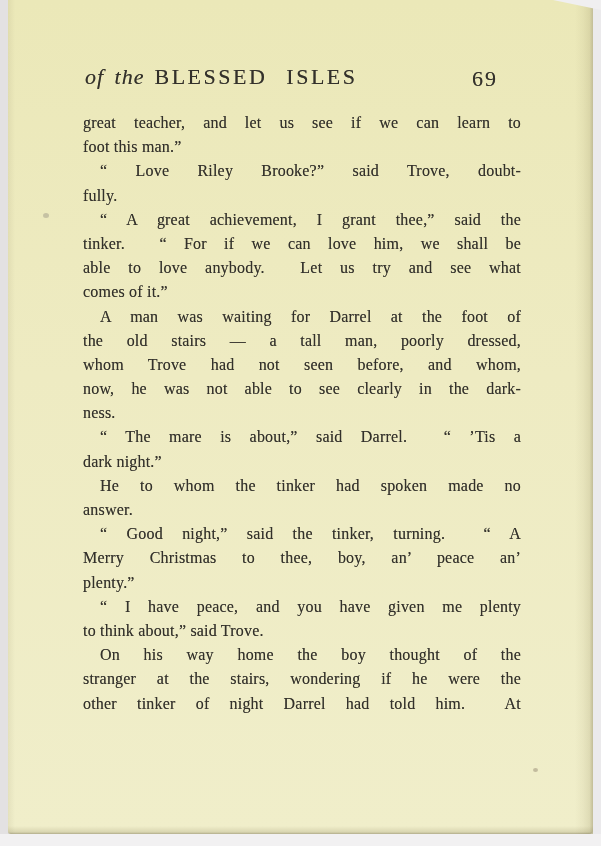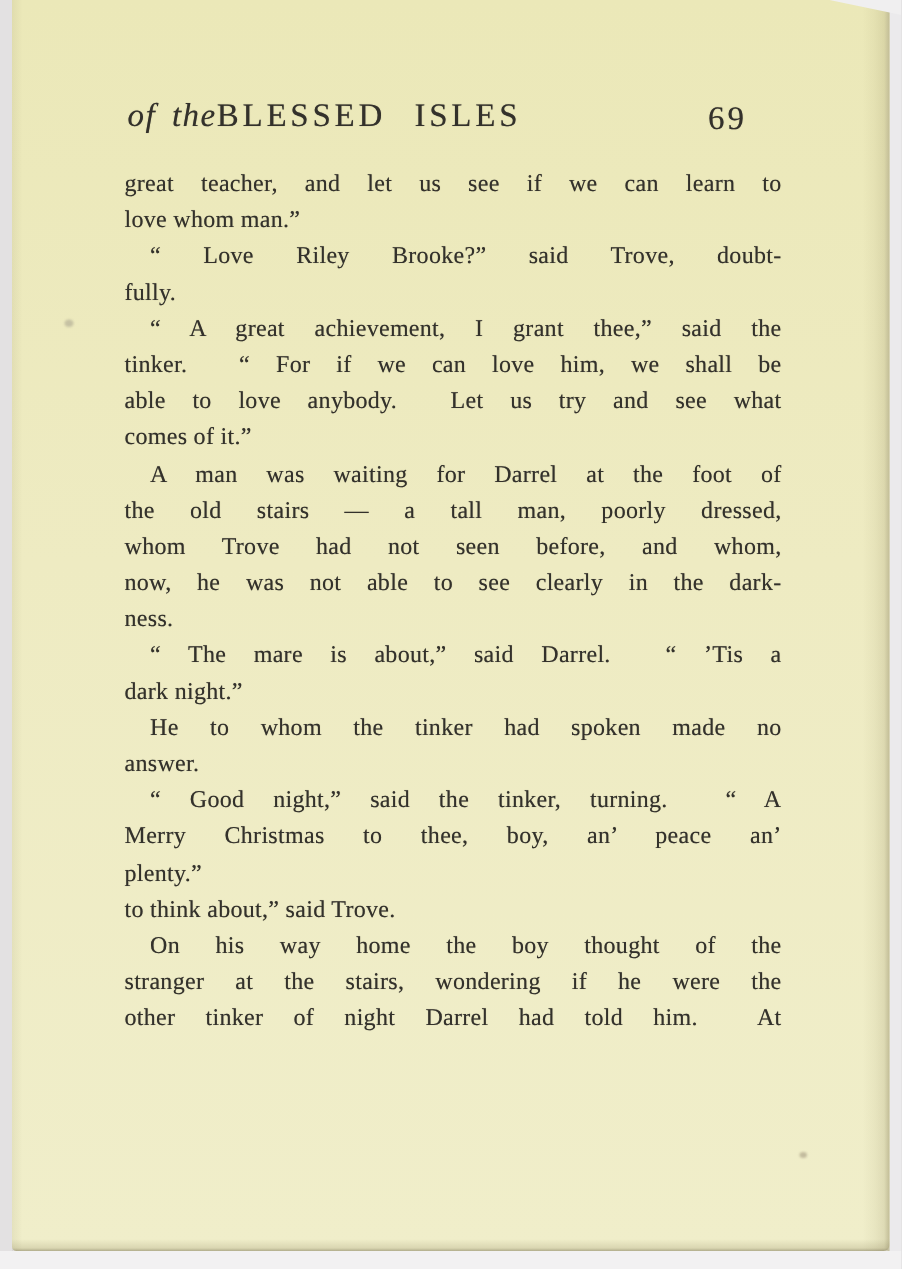--- a/index.html
+++ b/index.html
@@ -77,21 +77,21 @@
     font-style: italic;
     font-size: 22px;
     letter-spacing: 1px;
     word-spacing: 4px;
     text-shadow: 0 0 0.5px rgba(51,49,43,0.6);
   }
   .header-caps {
     font-size: 22px;
     letter-spacing: 2.5px;
     word-spacing: 11px;
-    margin-left: 0;
+    margin-left: 10px;
     text-shadow: 0 0 0.5px rgba(51,49,43,0.6);
   }
   .page-number {
     font-size: 22px;
     letter-spacing: 2px;
     font-feature-settings: "onum" 1;
     transform: translateY(2px);
     text-shadow: 0 0 0.5px rgba(51,49,43,0.6);
   }
   
@@ -143,39 +143,40 @@
   <div class="header">
     <div class="header-title">
       <span class="header-italic">of the</span>
       <span class="header-caps">BLESSED ISLES</span>
     </div>
     <div class="page-number">69</div>
   </div>
 
   <div class="body-text">
       <div class="line j">great teacher, and let us see if we can learn to</div>
-      <div class="line">love whom man.”</div>
+      <div class="line">foot this man.”</div>
       <div class="line j ind">“ Love Riley Brooke?” said Trove, doubt-</div>
       <div class="line">fully.</div>
       <div class="line j ind">“ A great achievement, I grant thee,” said the</div>
       <div class="line j">tinker.  “ For if we can love him, we shall be</div>
       <div class="line j">able to love anybody.  Let us try and see what</div>
       <div class="line">comes of it.”</div>
       <div class="line j ind">A man was waiting for Darrel at the foot of</div>
       <div class="line j">the old stairs — a tall man, poorly dressed,</div>
       <div class="line j">whom Trove had not seen before, and whom,</div>
       <div class="line j">now, he was not able to see clearly in the dark-</div>
       <div class="line">ness.</div>
       <div class="line j ind">“ The mare is about,” said Darrel.  “ ’Tis a</div>
       <div class="line">dark night.”</div>
       <div class="line j ind">He to whom the tinker had spoken made no</div>
       <div class="line">answer.</div>
       <div class="line j ind">“ Good night,” said the tinker, turning.  “ A</div>
       <div class="line j">Merry Christmas to thee, boy, an’ peace an’</div>
       <div class="line">plenty.”</div>
+      <div class="line j ind">“ I have peace, and you have given me plenty</div>
       <div class="line">to think about,” said Trove.</div>
       <div class="line j ind">On his way home the boy thought of the</div>
       <div class="line j">stranger at the stairs, wondering if he were the</div>
       <div class="line j">other tinker of night Darrel had told him.  At</div>
     </div>
 
   <div class="speck s1"></div>
   <div class="speck s2"></div>
 </div>
 

